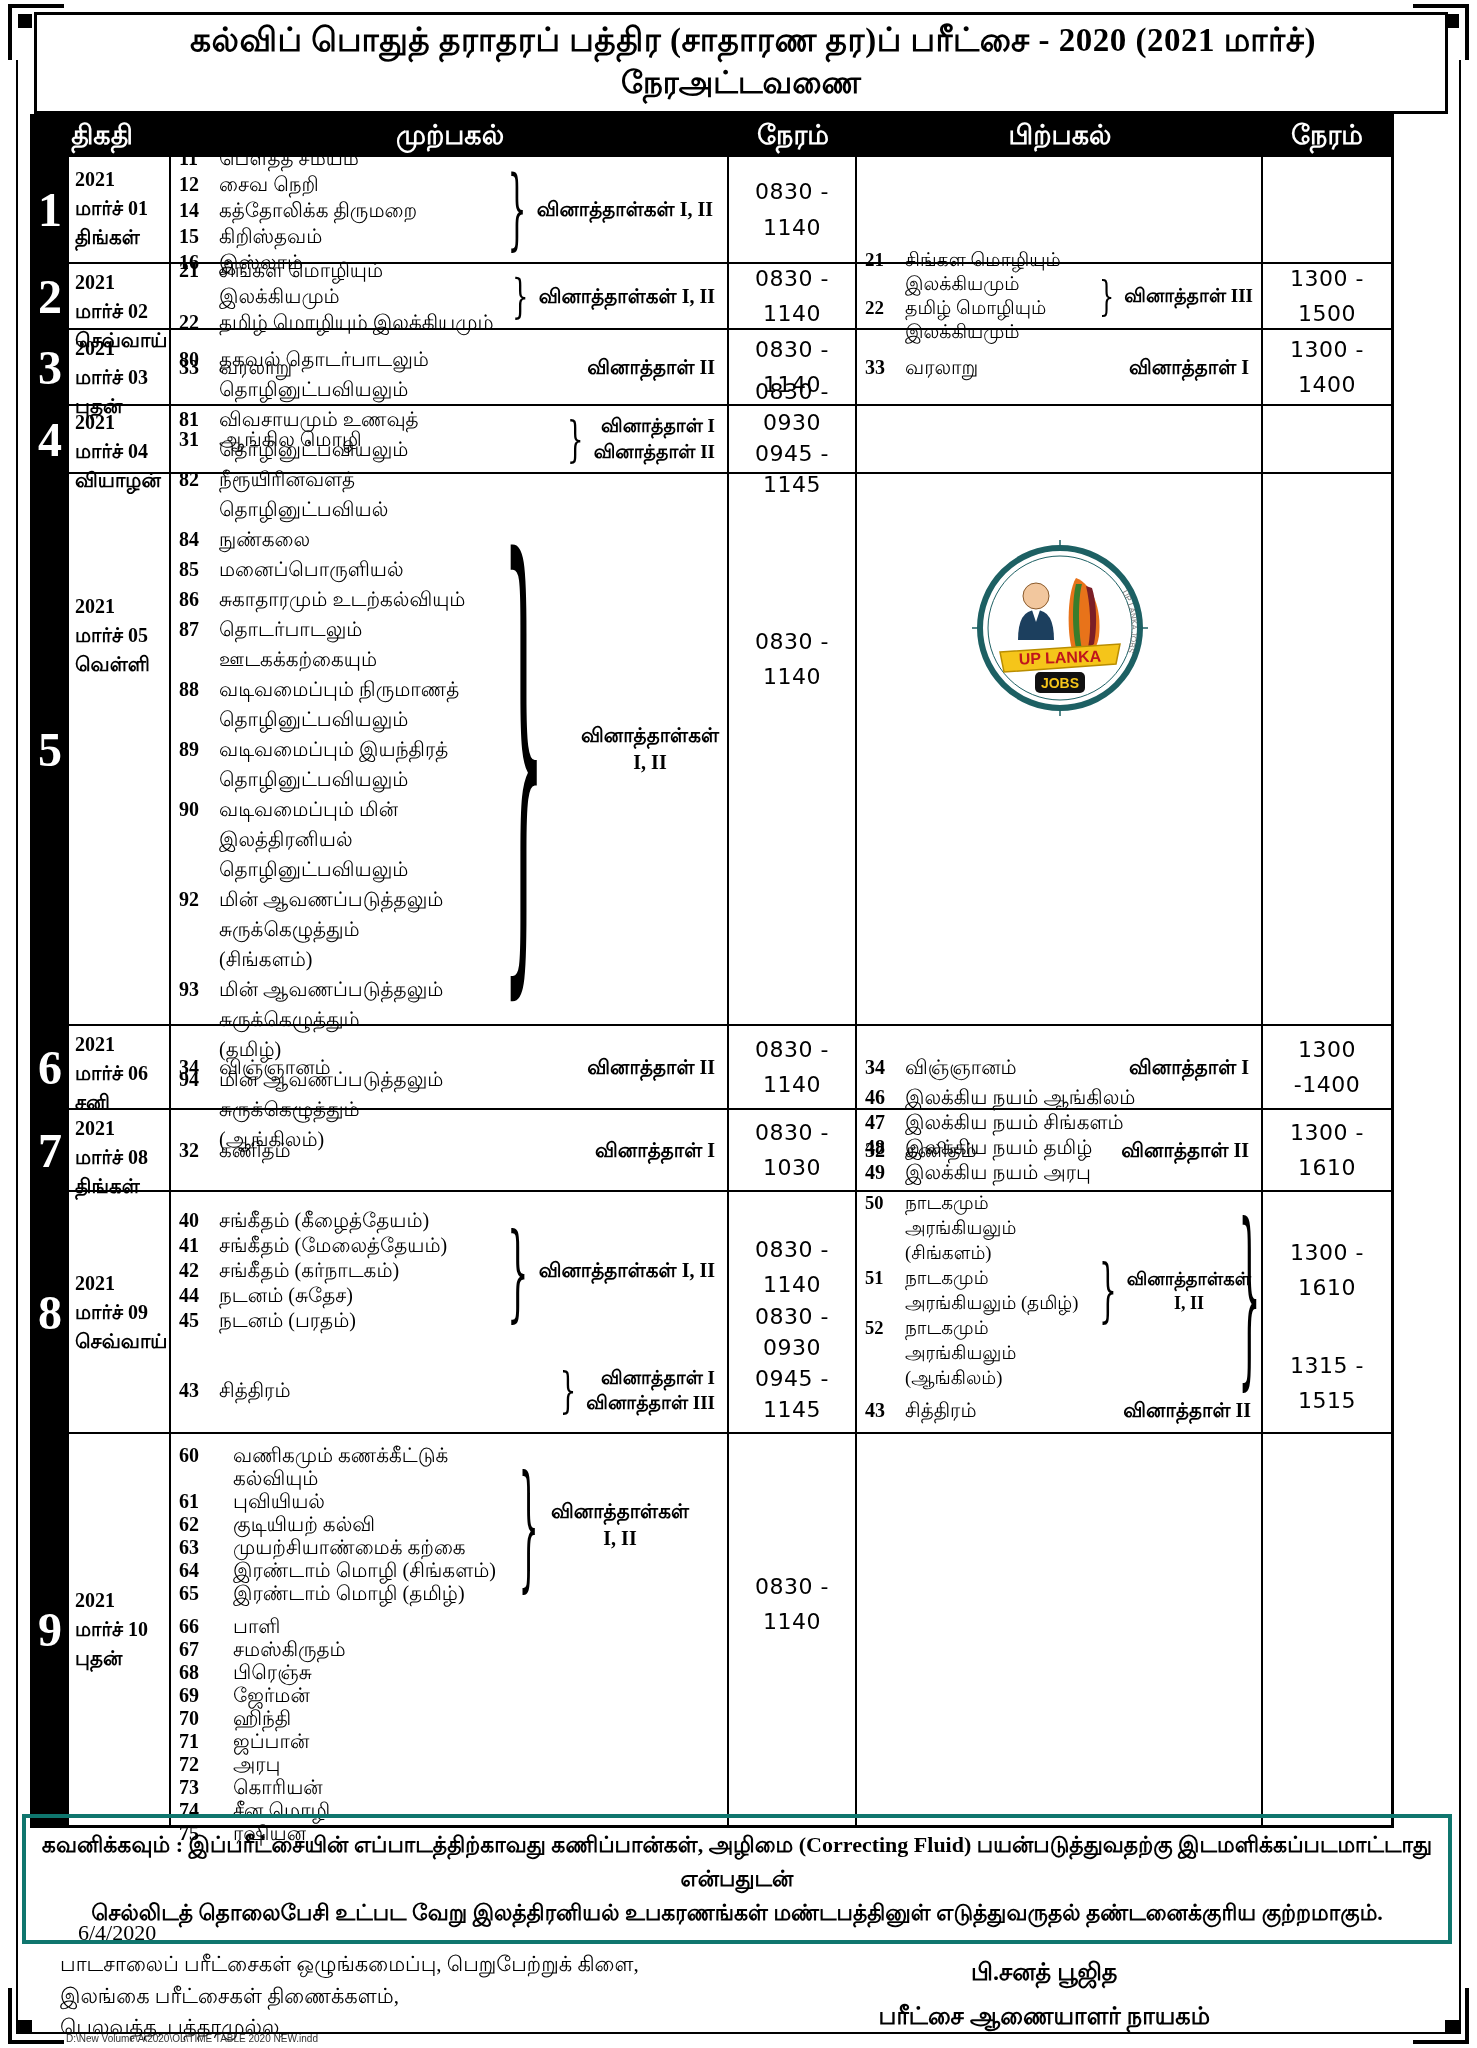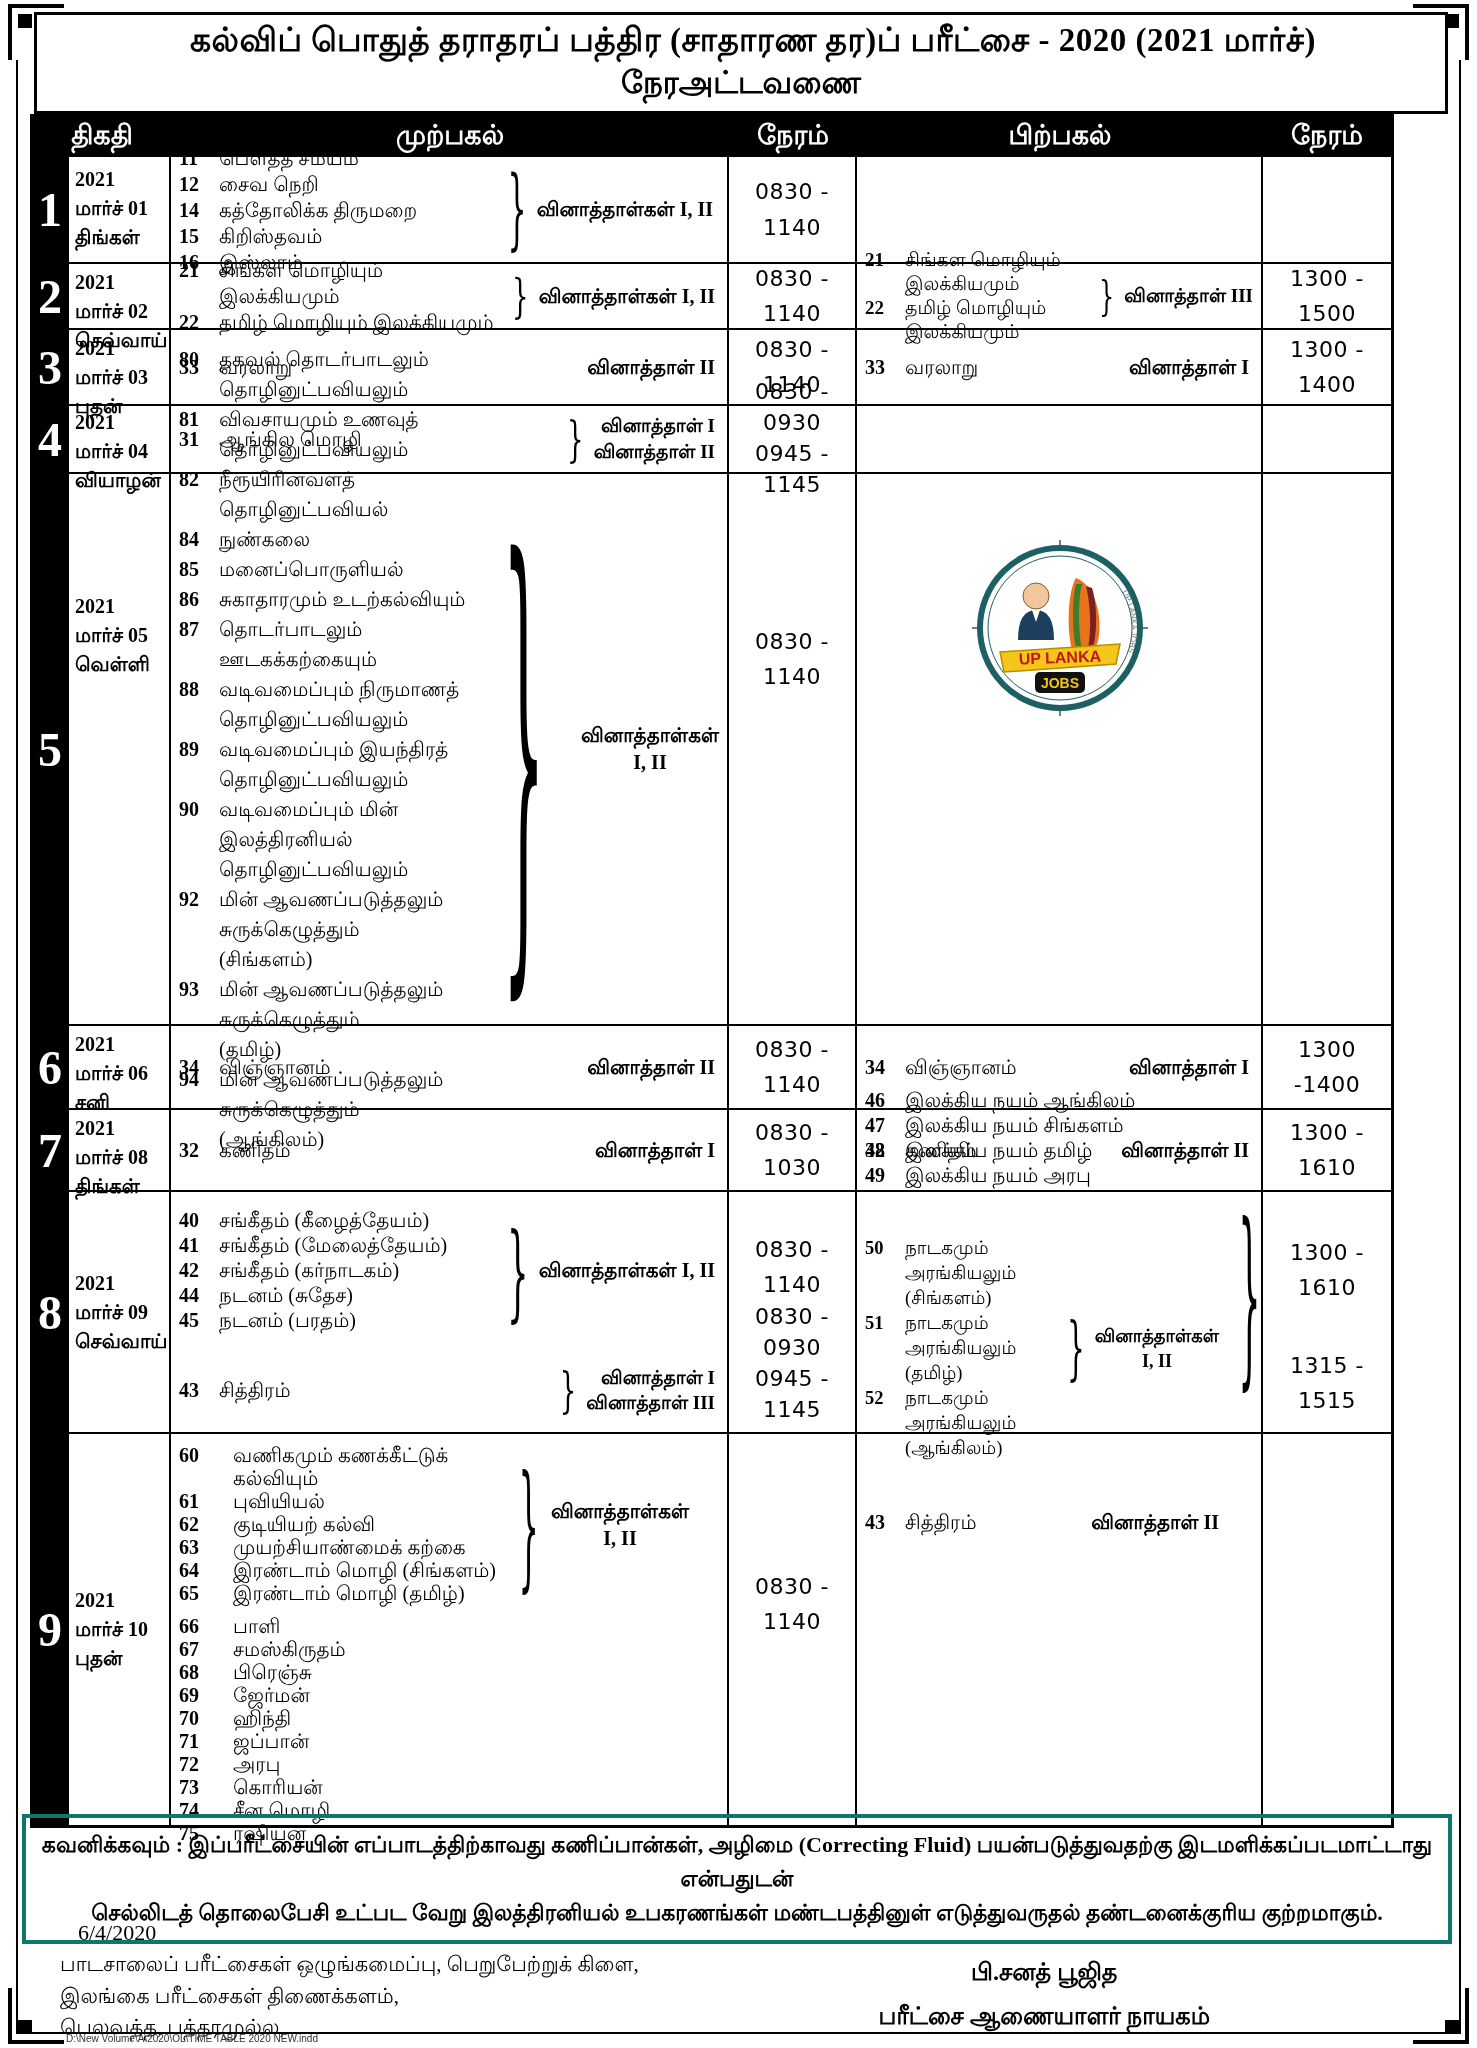--- a/index.html
+++ b/index.html
@@ -518,21 +518,21 @@
           <span class="brace" style="font-size:26px;transform:scale(1,1.9)">}</span>
           <div class="plabel right" style="margin-right:4px;font-size:19px;">வினாத்தாள் I
 வினாத்தாள் III</div>
         </div>
       </div>
       <div class="cell c-t1 tcell col-sb" style="padding:40px 0 16px;">
         <span class="pre" style="margin:0 auto;">0830 - 1140</span>
         <span class="pre" style="margin:0 auto;line-height:1.4;">0830 - 0930
 0945 - 1145</span>
       </div>
-      <div class="cell c-pm" style="justify-content:center;padding:8px 42px 8px 8px;gap:42px;">
+      <div class="cell c-pm" style="justify-content:flex-end;padding:8px 10px 8px 8px;">
         <div class="subjects">
 
         <div class="subj">
               <span class="sno">46</span>
               <span class="snm">இலக்கிய நயம் ஆங்கிலம்</span>
             </div>
             <div class="subj">
               <span class="sno">47</span>
               <span class="snm">இலக்கிய நயம் சிங்களம்</span>
             </div>

